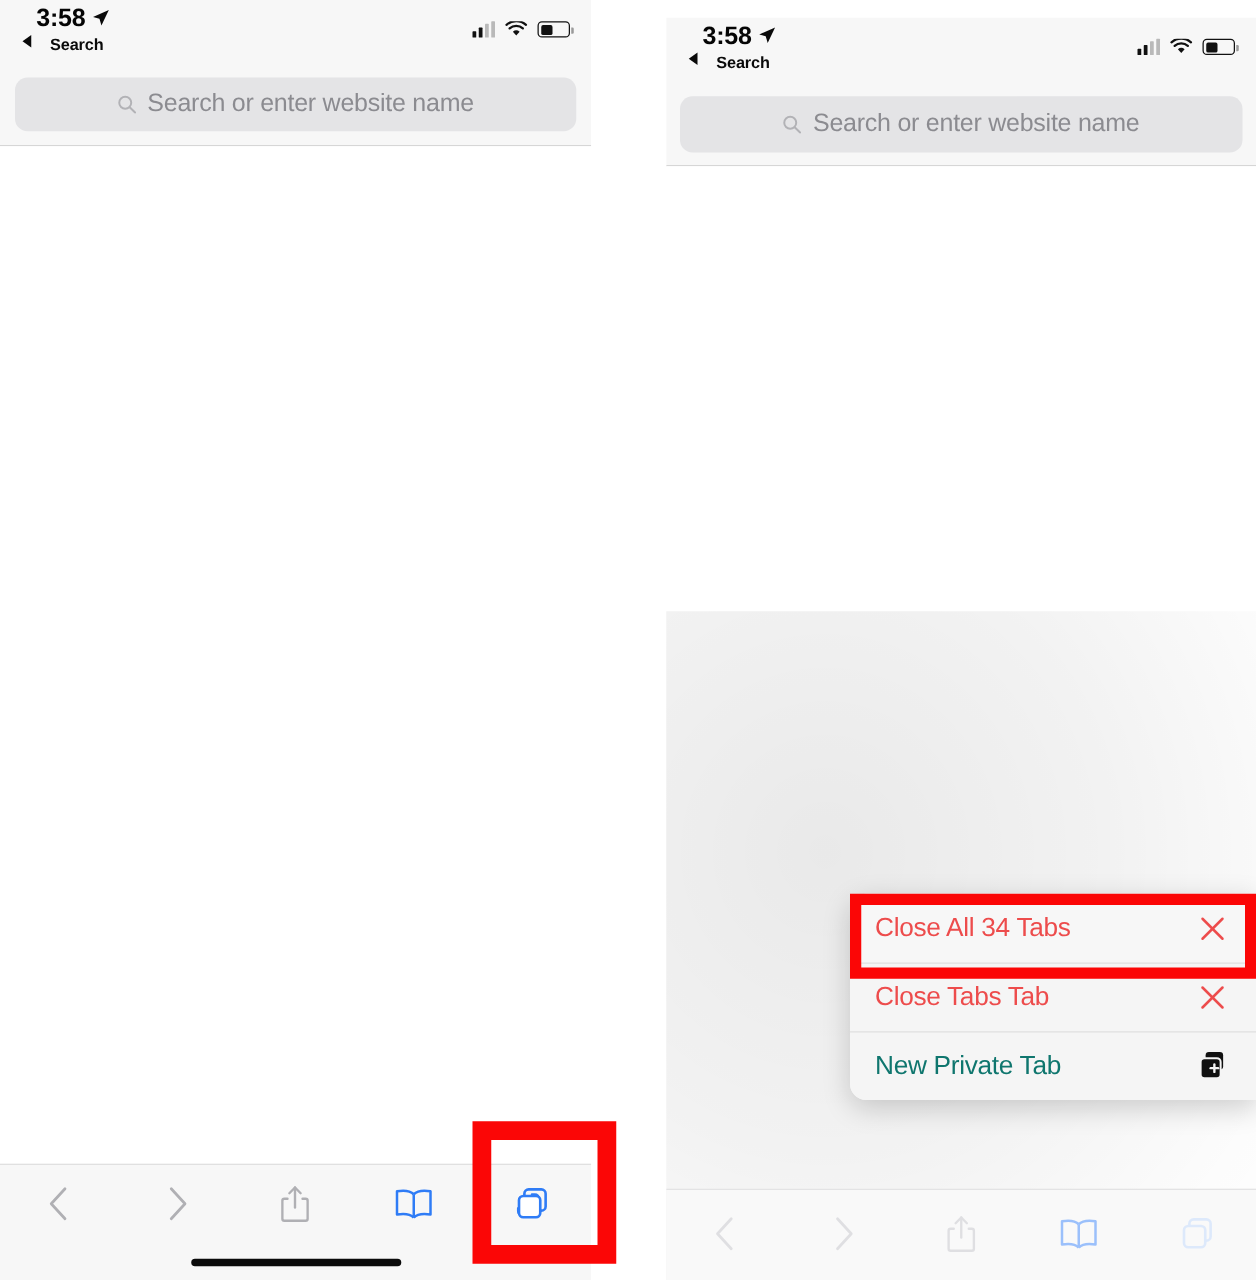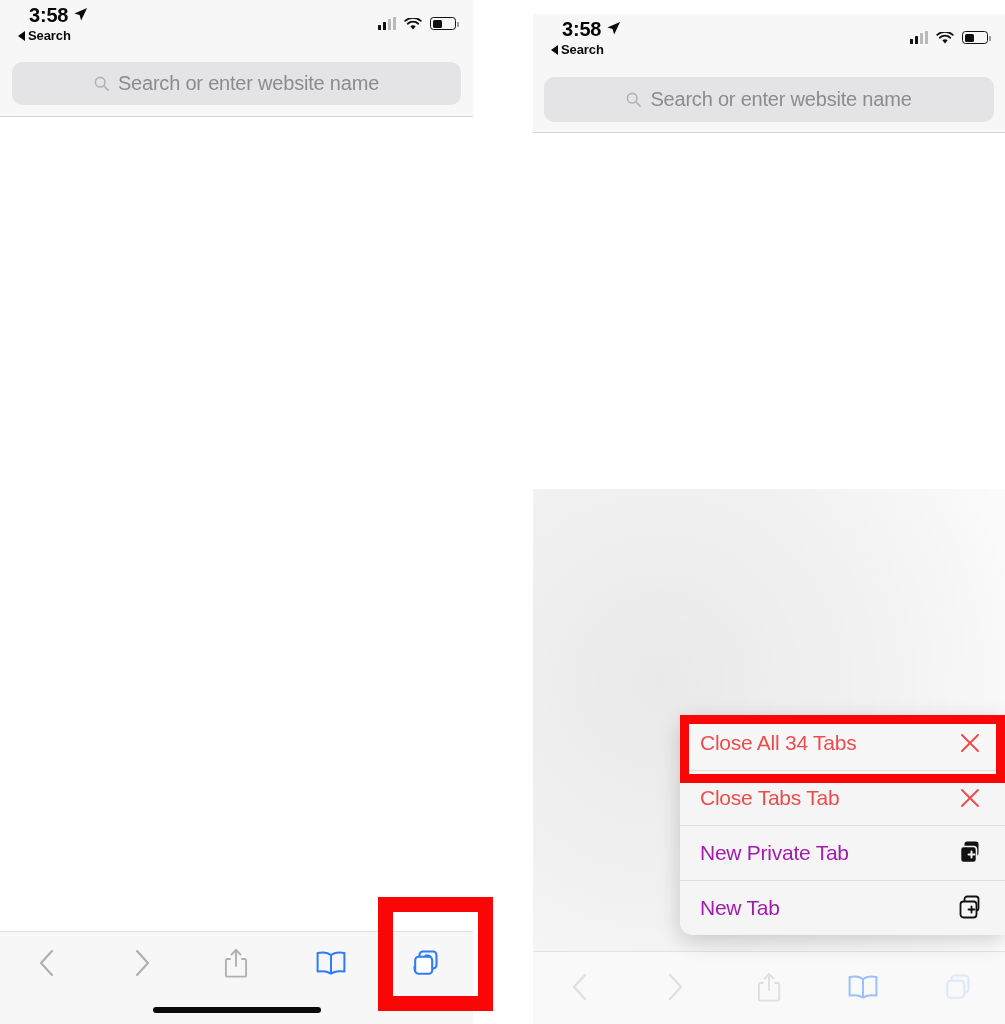--- a/index.html
+++ b/index.html
@@ -62,22 +62,21 @@
     line-height: 1;
   }
   .loc-arrow {
     display: inline-block;
     width: 15px; height: 15px;
     position: relative;
     top: -1px;
   }
   .sb-back-row {
     display: flex;
-    align-items: center;
-    gap: 3px;
+    gap: 15px;
     margin-top: 3px;
   }
   .back-tri {
     width: 0; height: 0;
     border-top: 5px solid transparent;
     border-bottom: 5px solid transparent;
     border-right: 7px solid #0a0a0a;
   }
   .sb-back-label {
     font-size: 13px;
@@ -244,21 +243,21 @@
     content: "";
     position: absolute;
     left: 0; right: 0; top: 0;
     height: 1px;
     background: #dfdfdf;
   }
   .menu-item.first-item { background: #f7f7f7; gap: 48px; }
   .mi-label {
     font-size: 21px;
     letter-spacing: -0.25px;
-    color: #a21caf;
+    color: #0f766e;
     flex: 1;
   }
   .menu-item.destructive .mi-label { color: #ED4C4C; }
   .mi-icon {
     width: 26px; height: 26px;
     display: flex;
     align-items: center;
     justify-content: center;
   }
 </style>
@@ -478,26 +477,15 @@
     <span class="mi-icon">
       <svg width="25" height="25" viewBox="0 0 25 25">
         <rect x="6.5" y="1.5" width="14" height="14" rx="2.6" fill="#111"></rect>
         <rect x="2.5" y="6.5" width="16" height="16" rx="3" fill="#111" stroke="#f5f5f5" stroke-width="1.6"></rect>
         <line x1="10.5" y1="14.5" x2="16.5" y2="14.5" stroke="#f5f5f5" stroke-width="1.9" stroke-linecap="round"></line>
         <line x1="13.5" y1="11.5" x2="13.5" y2="17.5" stroke="#f5f5f5" stroke-width="1.9" stroke-linecap="round"></line>
       </svg>
     </span>
   </div>
 
-  <div class="menu-item">
-    <span class="mi-label">New Tab</span>
-    <span class="mi-icon">
-      <svg width="25" height="25" viewBox="0 0 25 25">
-        <rect x="6.5" y="1.5" width="14" height="14" rx="2.6" fill="none" stroke="#111" stroke-width="1.8"></rect>
-        <rect x="2.5" y="6.5" width="16" height="16" rx="3" fill="#f5f5f5" stroke="#111" stroke-width="1.8"></rect>
-        <line x1="10.5" y1="14.5" x2="16.5" y2="14.5" stroke="#111" stroke-width="1.8" stroke-linecap="round"></line>
-        <line x1="13.5" y1="11.5" x2="13.5" y2="17.5" stroke="#111" stroke-width="1.8" stroke-linecap="round"></line>
-      </svg>
-    </span>
-  </div>
 </div>
 
 <div class="hl-box" id="hl-close-all"></div>
 
 </body></html>

